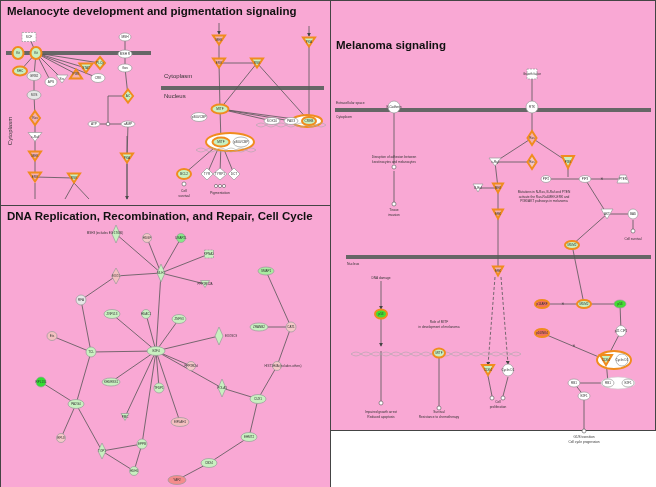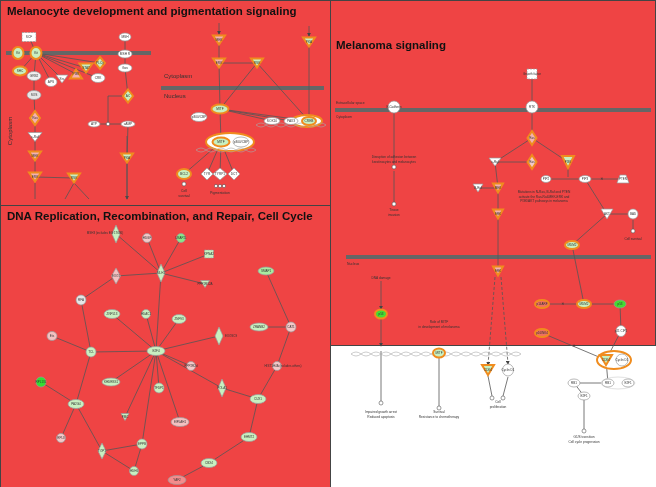--- a/index.html
+++ b/index.html
@@ -1,17 +1,17 @@
 <!DOCTYPE html>
 <html><head>
 <meta charset="utf-8">
 <style>
   html,body{margin:0;padding:0;background:#fff;}
   body{width:656px;height:487px;position:relative;overflow:hidden;font-family:"Liberation Sans",sans-serif;}
-  .panel{position:absolute;border:1px solid #444;background:#ef4444;box-sizing:border-box;}
+  .panel{position:absolute;border:1px solid #444;background:#f9a8d4;box-sizing:border-box;}
   .ptitle{position:absolute;font-weight:bold;color:#111;font-size:11.5px;white-space:nowrap;}
   svg{position:absolute;left:0;top:0;}
   svg text{font-family:"Liberation Sans",sans-serif;}
 </style>
 </head>
 <body>
 
 <div class="panel" style="left:0;top:0;width:331px;height:206px;">
   <div class="ptitle" style="left:6px;top:4px;">Melanocyte development and pigmentation signaling</div>
   <svg id="svg-mel" width="329" height="204">
@@ -468,21 +468,21 @@
       <text x="179" y="216.5" font-size="3" text-anchor="middle" fill="#333" dominant-baseline="middle">EIF5AH1</text>
       <text x="60" y="232.5" font-size="3" text-anchor="middle" fill="#333" dominant-baseline="middle">RPL8</text>
       <text x="141" y="238.5" font-size="3" text-anchor="middle" fill="#333" dominant-baseline="middle">EPPB</text>
       <text x="248" y="231.5" font-size="3" text-anchor="middle" fill="#333" dominant-baseline="middle">EHMT2</text>
       <text x="101" y="245.5" font-size="3" text-anchor="middle" fill="#333" dominant-baseline="middle">TOP1</text>
       <text x="133" y="265.5" font-size="3" text-anchor="middle" fill="#333" dominant-baseline="middle">HDH6</text>
       <text x="208" y="257.5" font-size="3" text-anchor="middle" fill="#333" dominant-baseline="middle">CBX4</text>
       <text x="176" y="274.5" font-size="3" text-anchor="middle" fill="#333" dominant-baseline="middle">YAF2</text>
     </svg>
 </div>
-<div class="panel" style="left:330px;top:0;width:326px;height:346px;text-align:right;">
+<div class="panel" style="left:330px;top:0;width:326px;height:431px;text-align:right;">
   <div class="ptitle" style="left:5px;top:38px;">Melanoma signaling</div>
   <svg id="svg-mnm" width="324" height="485">
       <defs>
         <marker id="an" markerWidth="5" markerHeight="5" refX="4" refY="2.5" orient="auto">
           <path d="M0,0 L5,2.5 L0,5 Z" fill="#444"></path>
         </marker>
       </defs>
       <rect x="4" y="107" width="316" height="4" fill="#666666"></rect>
       <rect x="15" y="254" width="305" height="4" fill="#666666"></rect>
       <text x="5" y="102" font-size="3.4" text-anchor="start" fill="#333" dominant-baseline="middle">Extracellular space</text>

